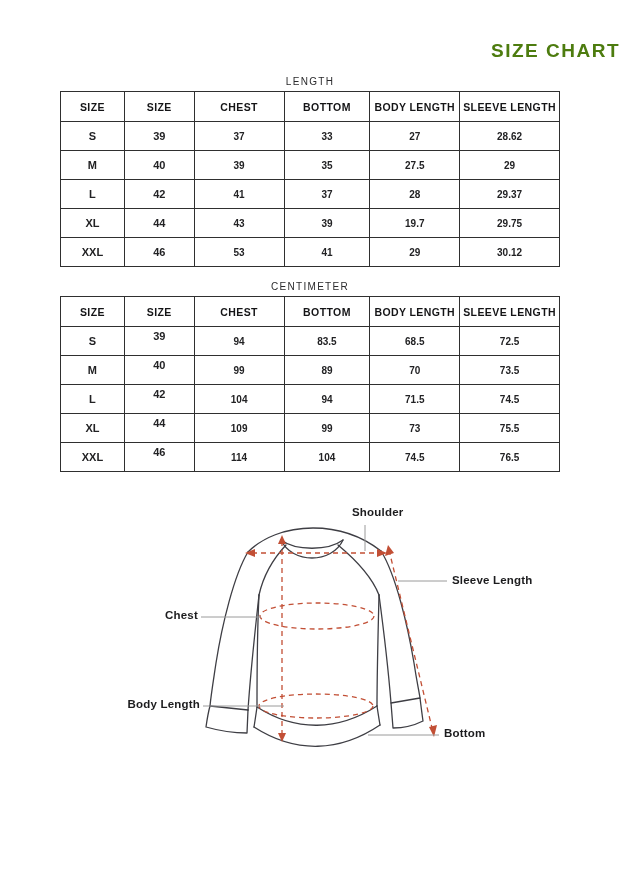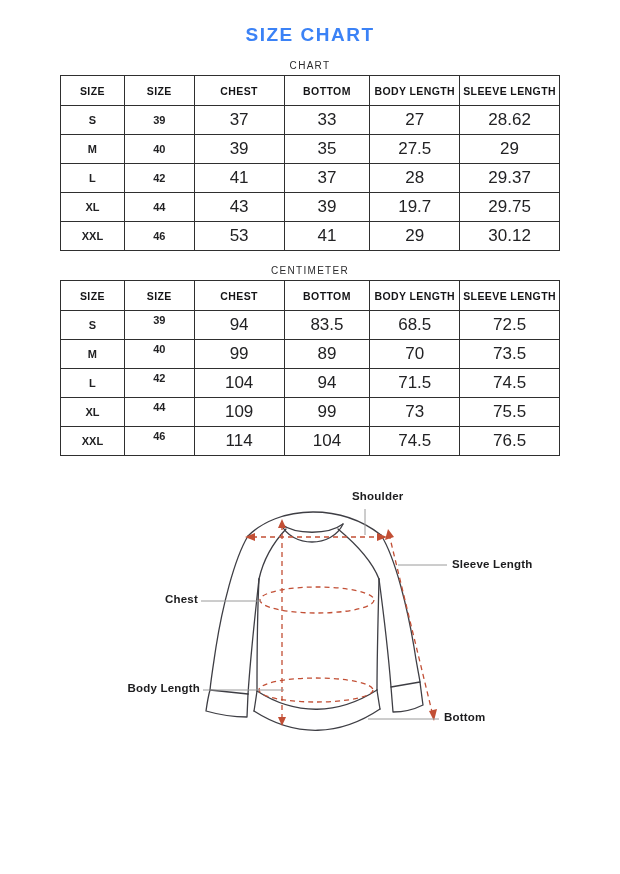--- a/index.html
+++ b/index.html
@@ -12,26 +12,26 @@
   *{box-sizing:border-box;margin:0;padding:0;}
   html,body{background:#ffffff;}
   body{
     width:620px;height:874px;
     font-family:"Liberation Sans", sans-serif;
     color:var(--ink);
     overflow:hidden;
     position:relative;
   }
   .page-title{
-    margin-top:24px;
-    text-align:center;
+    margin-top:40px;
+    text-align:right;
     font-size:19px;
     font-weight:700;
     letter-spacing:1.5px;
-    color:#3b82f6;
+    color:#4d7c0f;
   }
   .unit-label{
     margin-top:14px;
     text-align:center;
     font-size:10px;
     font-weight:400;
     letter-spacing:1.3px;
     color:#2a2a2c;
   }
   .unit-label.second{}
@@ -51,22 +51,22 @@
   table.size-table th{
     height:30px;
     font-size:10.5px;
     font-weight:700;
     letter-spacing:0.4px;
     color:#141416;
     margin-left:25px;
   }
   table.size-table td{
     height:29px;
-    font-size:17px;
-    font-weight:400;
+    font-size:10px;
+    font-weight:700;
     color:#222224;
   }
   table.size-table td.c0, table.size-table td.c1{font-weight:700;font-size:11px;}
   table.size-table col.w0{width:12.8%;}
   table.size-table col.w1{width:14%;}
   table.size-table col.w2{width:18%;}
   table.size-table col.w3{width:17.2%;}
   table.size-table col.w4{width:18%;}
   table.size-table col.w5{width:20%;}
   table.size-table.cm td.c1{vertical-align:top;padding-top:3px;}
@@ -89,21 +89,21 @@
   .lbl-sleeve{left:352px;top:79px;}
   .lbl-chest{left:46px;top:114px;width:52px;text-align:right;}
   .lbl-bodylen{left:14px;top:203px;width:86px;text-align:right;}
   .lbl-bottom{left:344px;top:232px;}
 </style>
 </head>
 <body>
 
 <div class="page-title">SIZE CHART</div>
 
-<div class="unit-label">CHART</div>
+<div class="unit-label">LENGTH</div>
 <table class="size-table inches">
   <colgroup>
     <col class="w0">
       <col class="w1">
       <col class="w2">
       <col class="w3">
       <col class="w4">
       <col class="w5">
   </colgroup>
   <thead>

